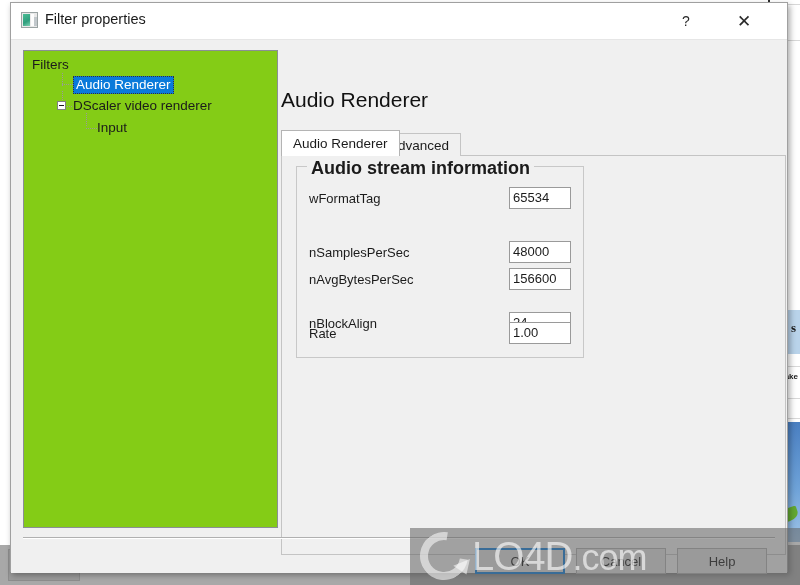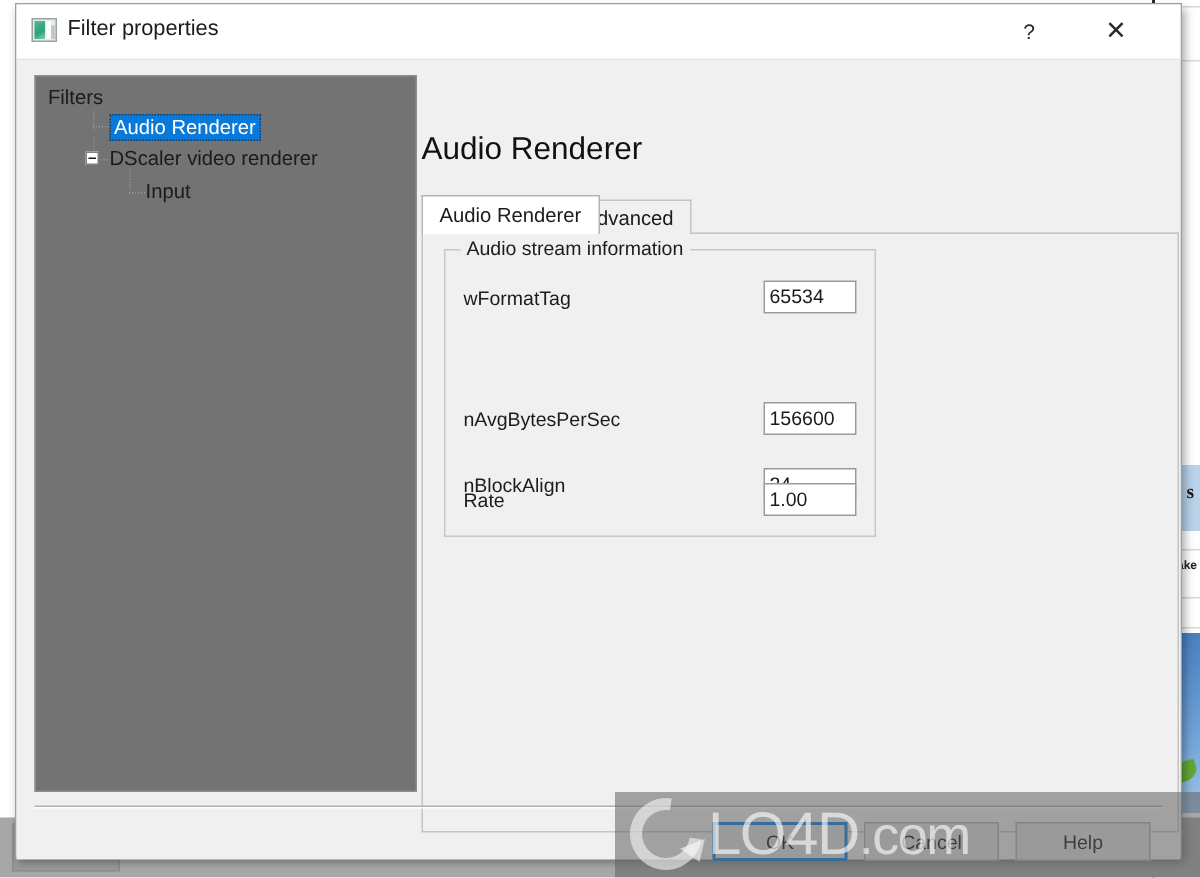--- a/index.html
+++ b/index.html
@@ -117,21 +117,21 @@
     position: relative;
     height: 533px;
     background: #f0f0f0;
   }
 
   
   #tree-panel {
     position: absolute;
     left: 12px; top: 10px;
     width: 255px; height: 478px;
-    background: #737373;
+    background: #84cc16;
     border: 1px solid #8b8f94;
     box-sizing: border-box;
     overflow: hidden;
   }
   .tree-root {
     position: absolute; left: 8px; top: 6px;
     font-size: 13.5px; color: #1b1b1b;
     white-space: nowrap;
   }
   .tree-node {
@@ -242,23 +242,24 @@
     left: 14px; top: 10px;
     width: 288px; height: 192px;
     border: 1px solid #c8c8c8;
     box-sizing: border-box;
   }
   #group-legend {
     position: absolute;
     left: 10px; top: -9px;
     background: #f0f0f0;
     padding: 0 4px;
-    font-size: 13px;
+    font-size: 18px;
     color: #1b1b1b;
     white-space: nowrap;
+    font-weight: bold;
   }
   .field-row {
     position: absolute;
     left: 12px;
     width: 266px;
     height: 26px;
   }
   .field-label {
     position: absolute;
     left: 0; top: 4px;
@@ -418,20 +419,24 @@
     <div id="tab-page">
       <div id="groupbox">
         <div id="group-legend">Audio stream information</div>
 
         <div class="field-row" style="top:20px;">
           <span class="field-label">wFormatTag</span>
           <span class="field-input">65534</span>
         </div>
 
 
+        <div class="field-row" style="top:74px;">
+          <span class="field-label">nSamplesPerSec</span>
+          <span class="field-input">48000</span>
+        </div>
 
         <div class="field-row" style="top:101px;">
           <span class="field-label">nAvgBytesPerSec</span>
           <span class="field-input">156600</span>
         </div>
 
         <div class="field-row" style="top:128px;margin-top:17px;">
           <span class="field-label">nBlockAlign</span>
           <span class="field-input">24</span>
         </div>

